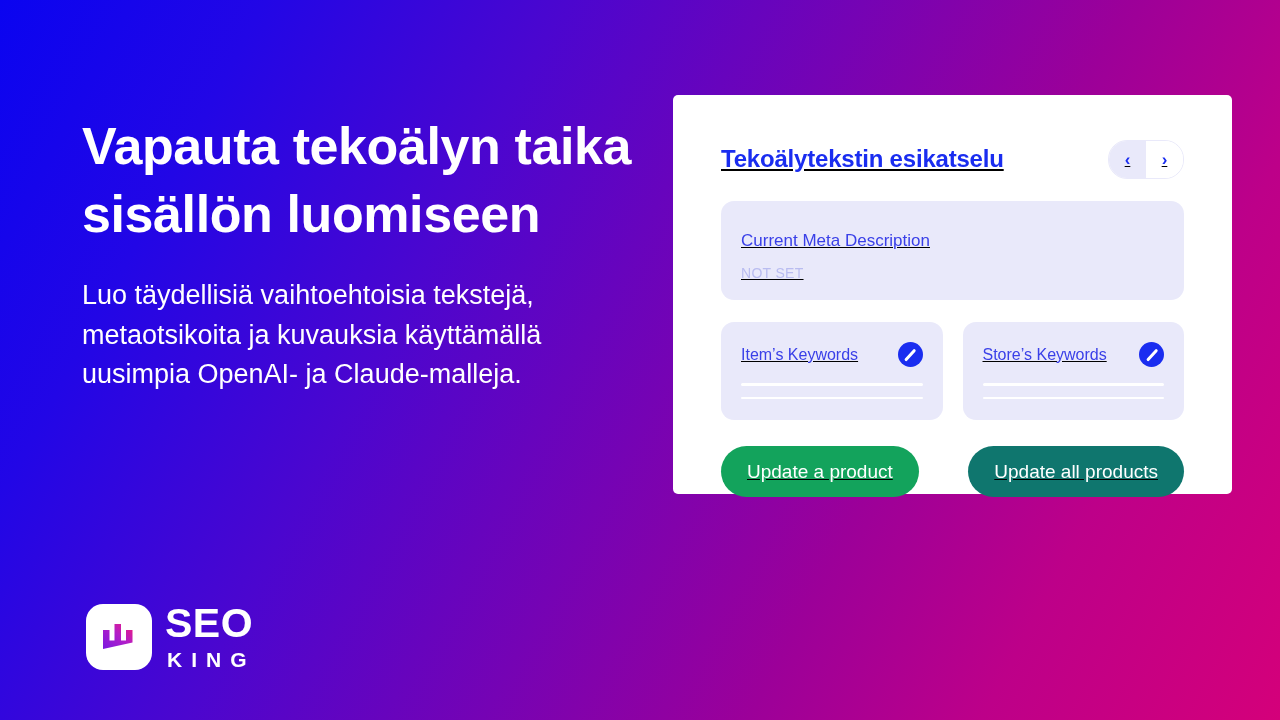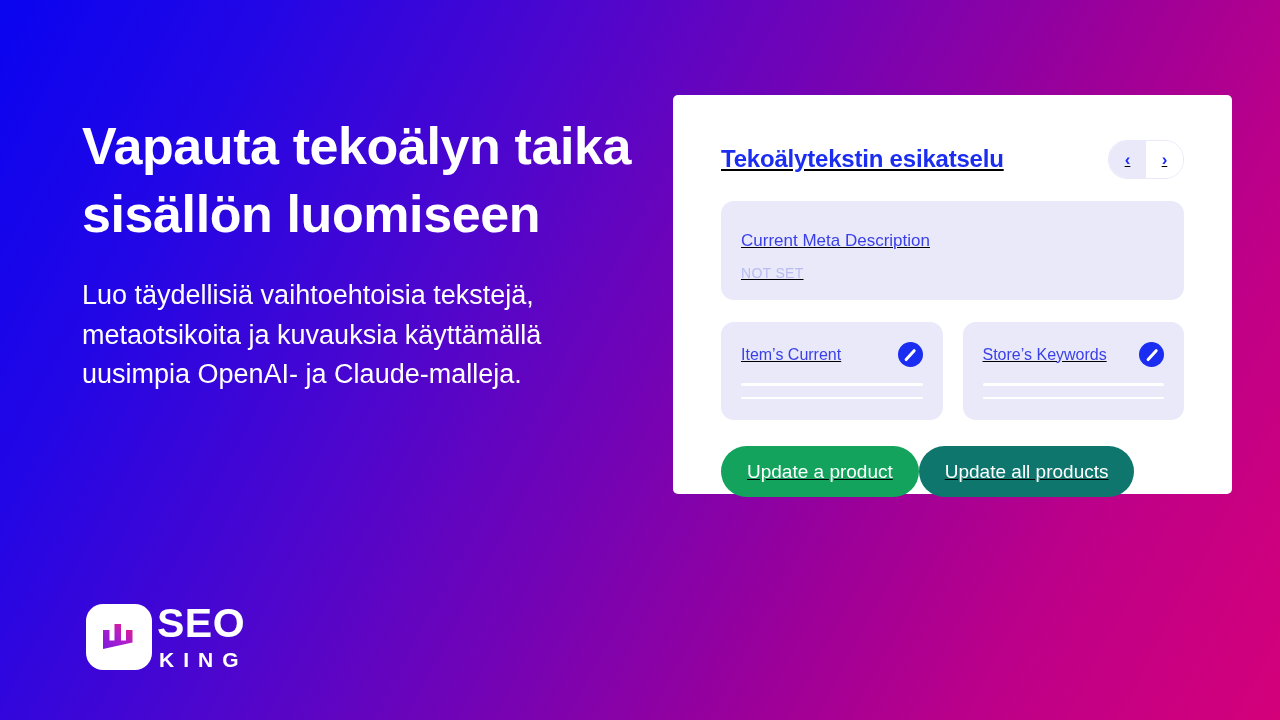--- a/index.html
+++ b/index.html
@@ -57,21 +57,21 @@
     max-width: 540px;
   }
 
   
   .logo {
     position: absolute;
     left: 86px;
     top: 603px;
     display: flex;
     align-items: center;
-    gap: 5px;
+    gap: 13px;
   }
   .logo-mark {
     width: 66px;
     height: 66px;
     border-radius: 17px;
     background: #ffffff;
     display: flex;
     align-items: center;
     justify-content: center;
     flex: none;
@@ -249,20 +249,21 @@
     height: 2.6px;
     background: #ffffff;
     border-radius: 2px;
   }
   .kw-line + .kw-line { margin-top: 11px; }
 
   
   .btn-row {
     margin-top: 26px;
     display: flex;
+    justify-content: space-between;
   }
   .btn {
     border: none;
     border-radius: 26px;
     height: 51px;
     color: #ffffff;
     font-family: "Liberation Sans", sans-serif;
     font-size: 19px;
     font-weight: 400;
     cursor: pointer;
@@ -320,21 +321,21 @@
     <div class="meta-current">
       <div class="meta-label">Current Meta Description</div>
       <div class="meta-value">NOT SET</div>
     </div>
 
 
     <div class="kw-row">
 
       <div class="kw-card">
         <div class="kw-head">
-          <span class="kw-label">Item’s Current</span>
+          <span class="kw-label">Item’s Keywords</span>
           <span class="edit-icon"></span>
         </div>
         <div class="kw-lines">
           <div class="kw-line"></div>
           <div class="kw-line"></div>
         </div>
       </div>
 
       <div class="kw-card">
         <div class="kw-head">

